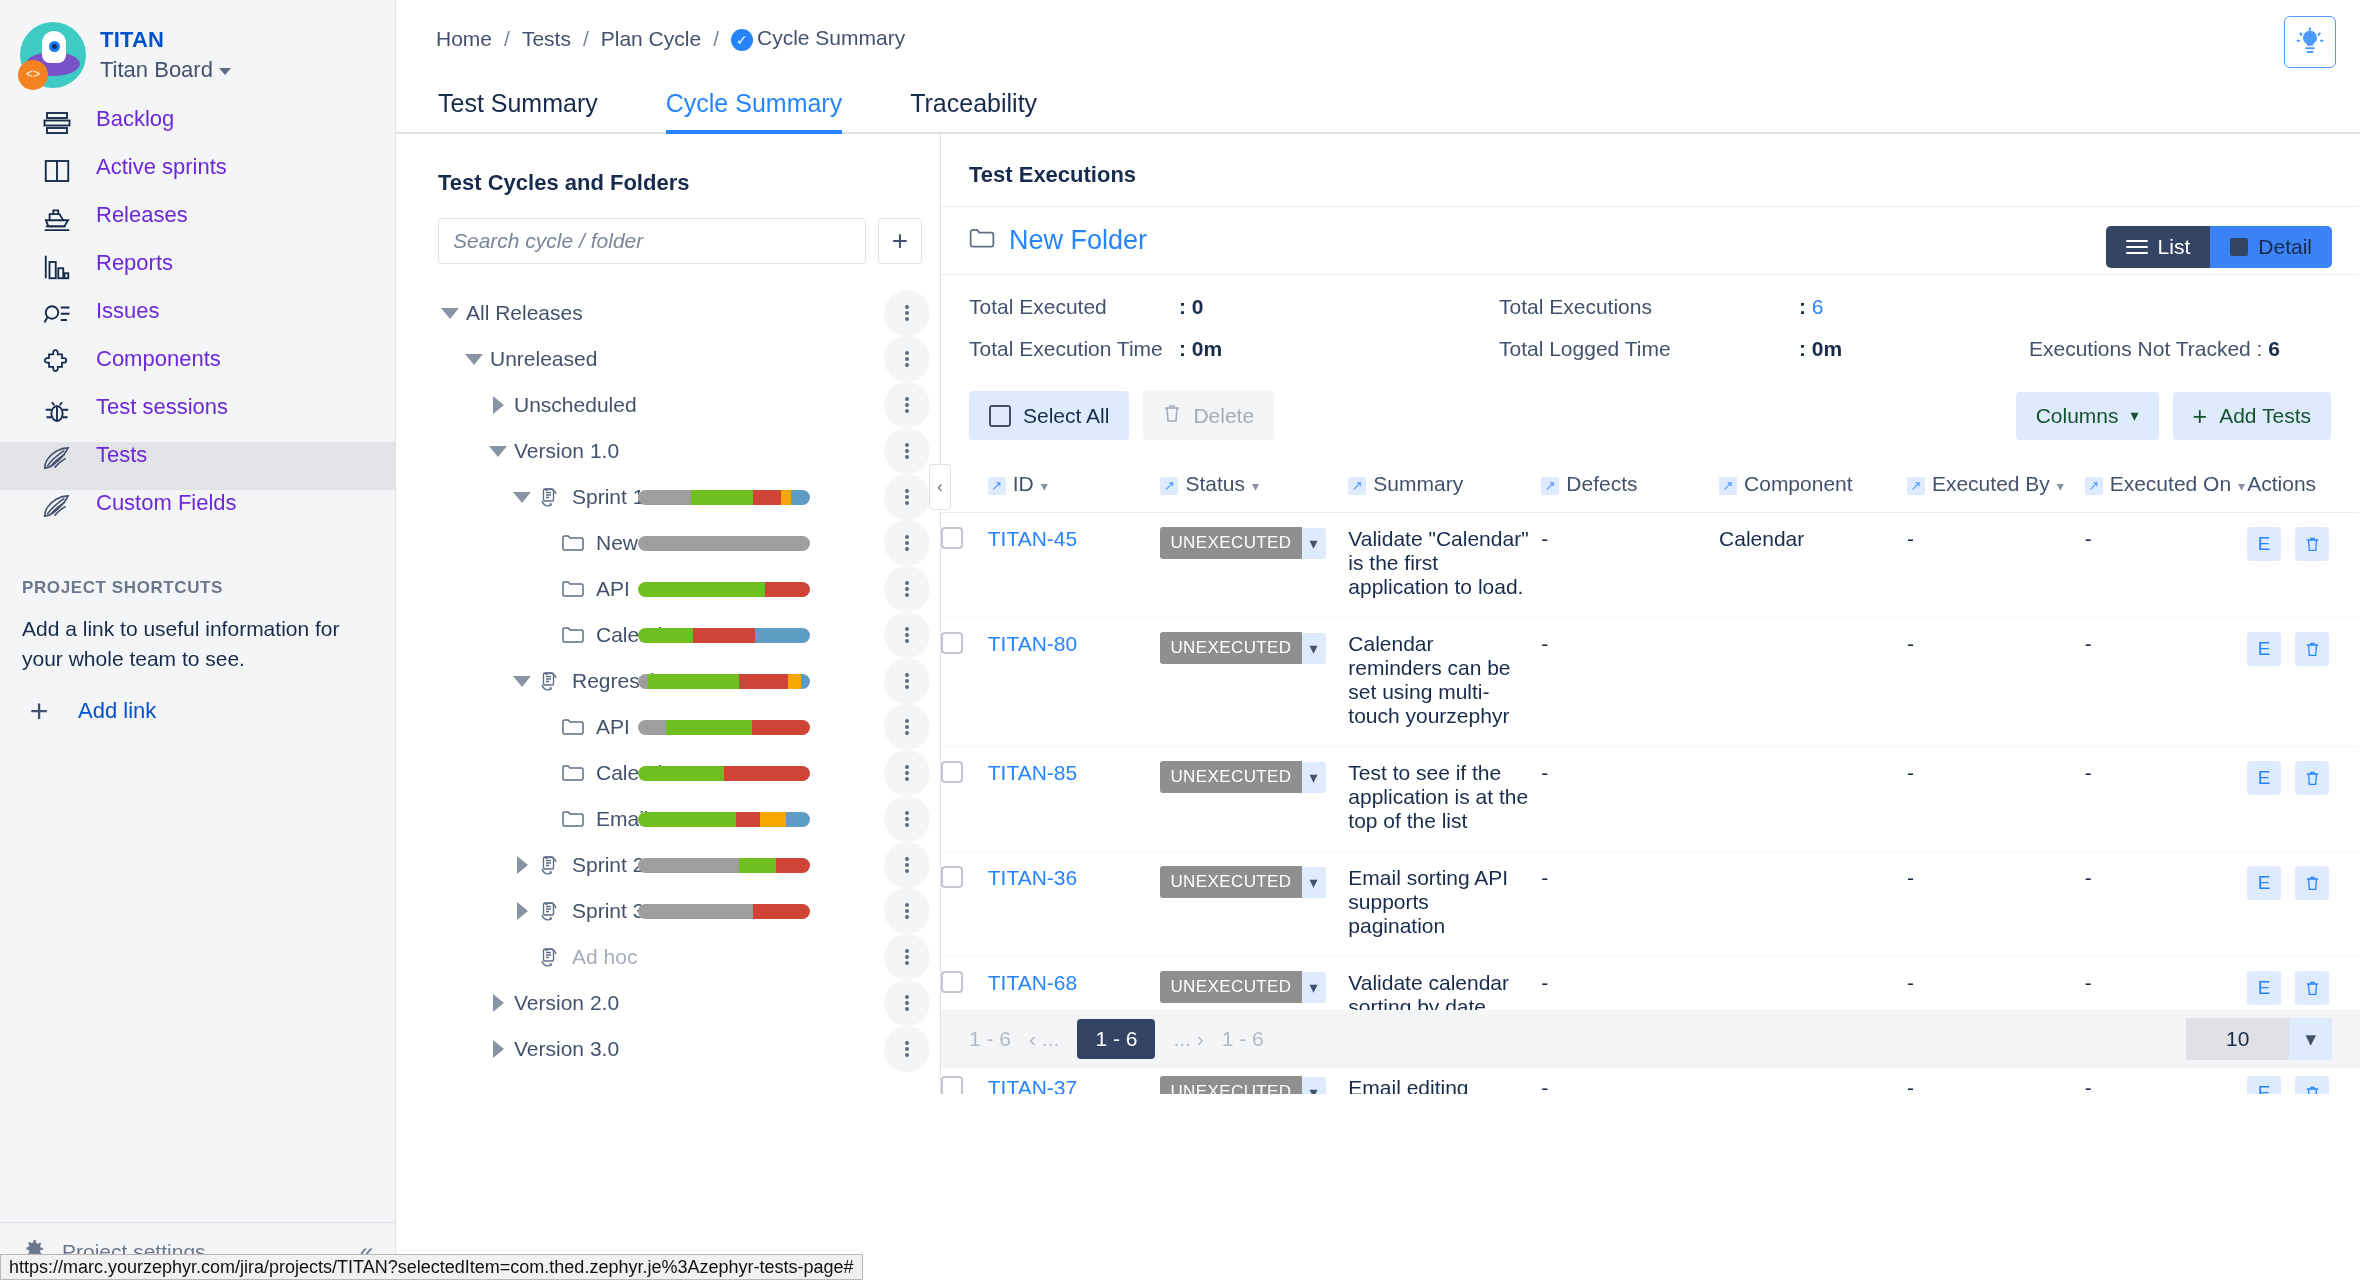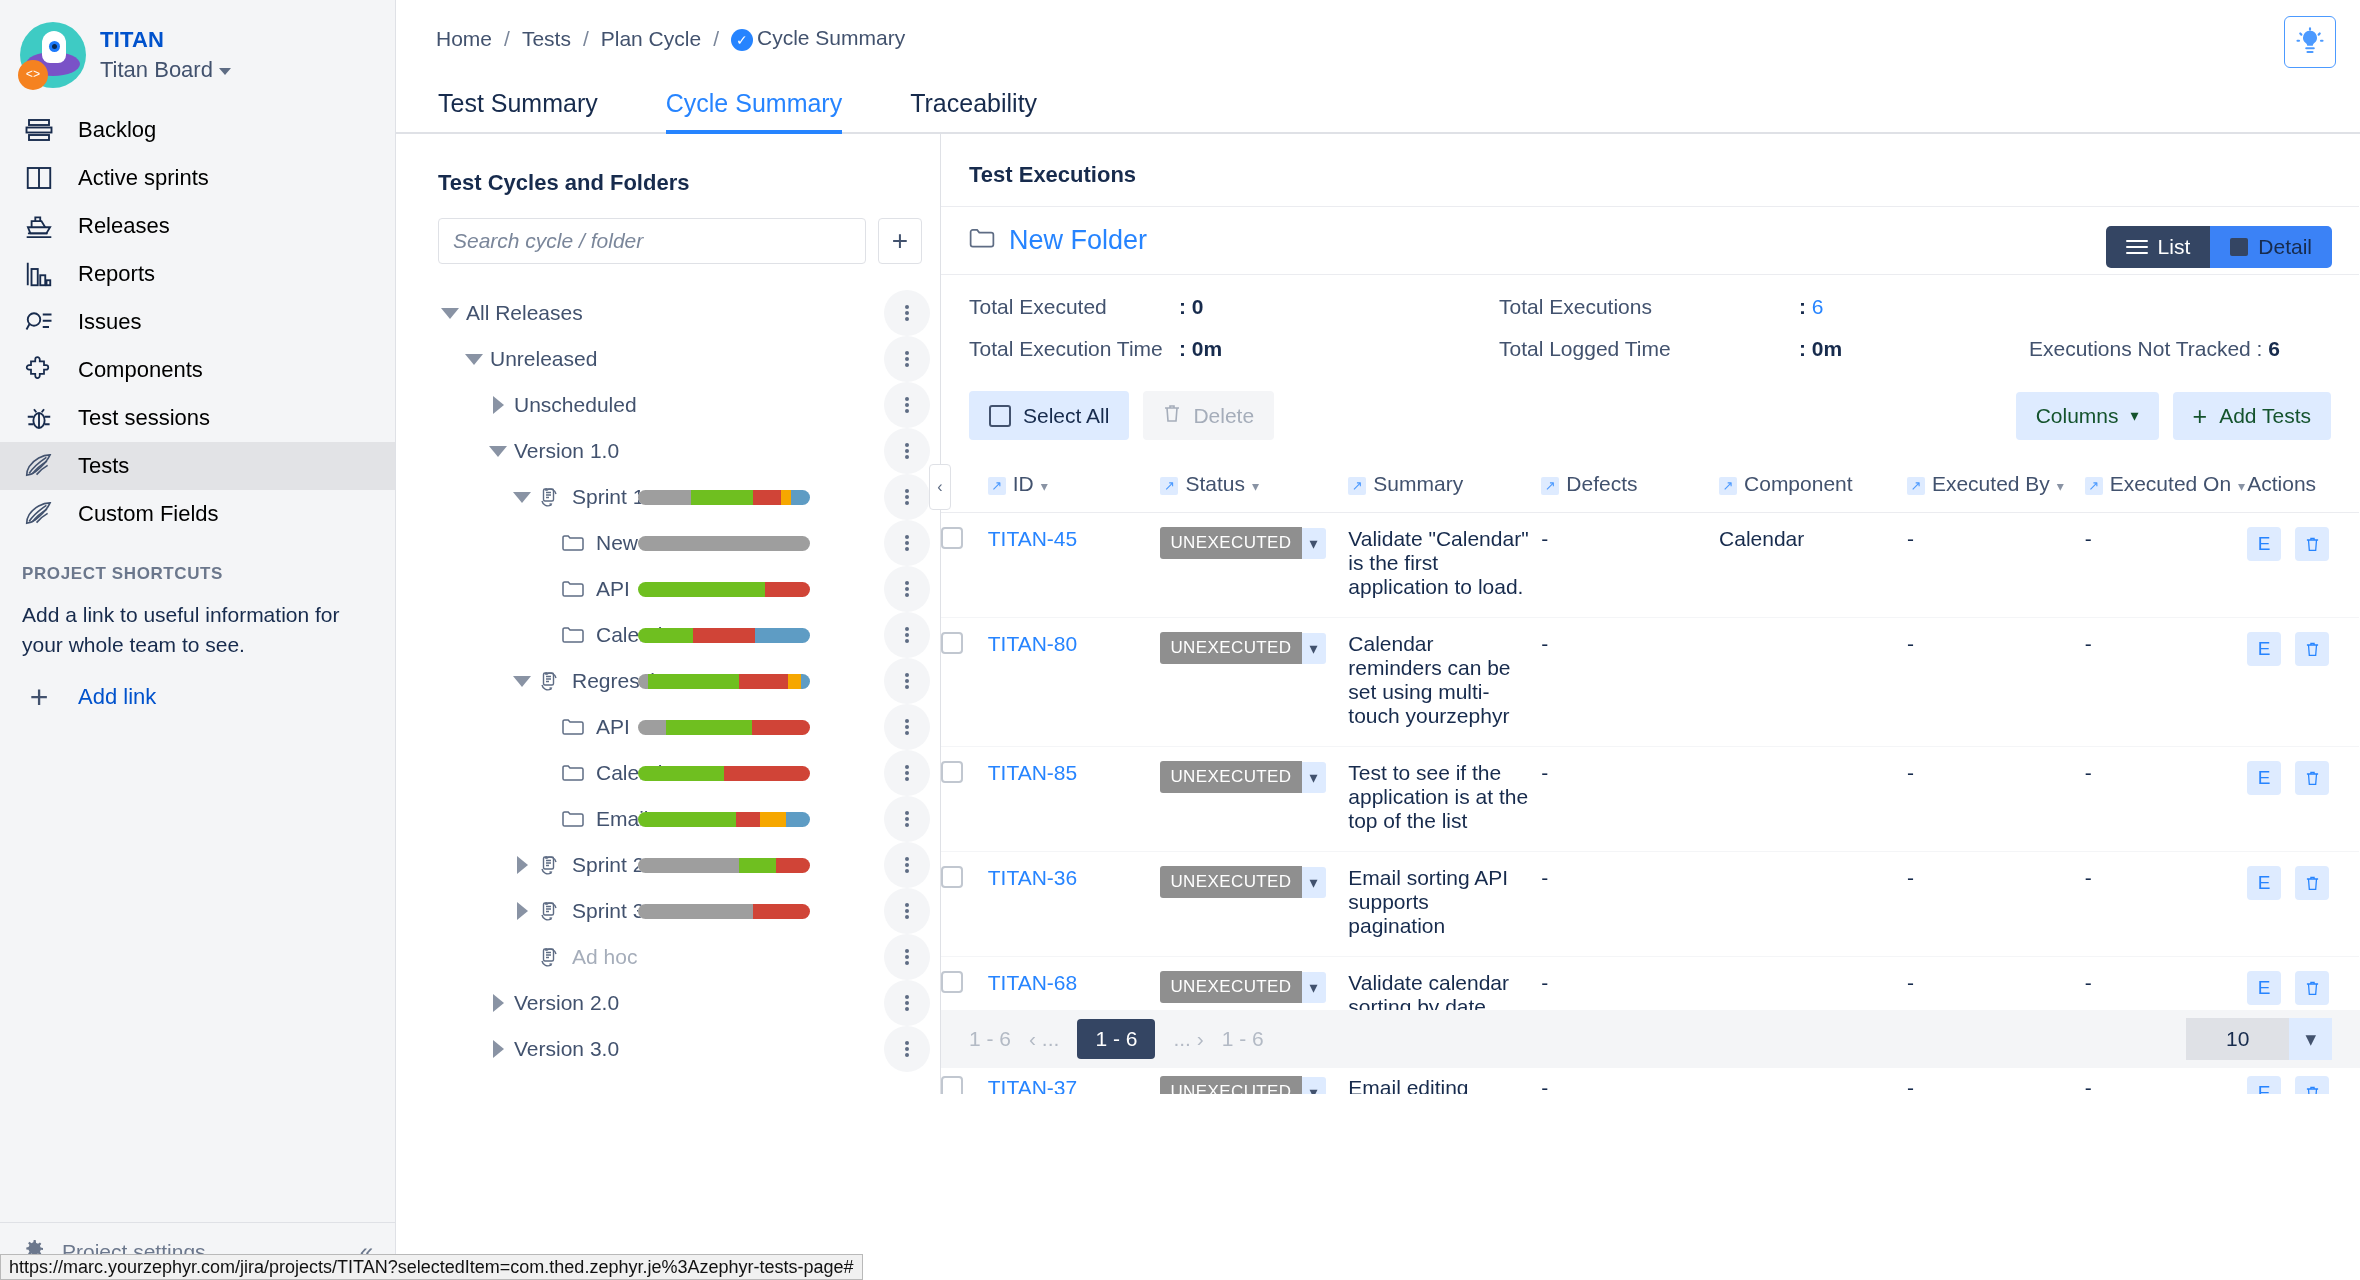--- a/index.html
+++ b/index.html
@@ -40,29 +40,29 @@
   .proj-avatar .badge{
     position:absolute; left:-2px; bottom:-2px; width:30px;height:30px;border-radius:50%;
     background:#F58220; color:#fff; font-size:12px; display:flex;align-items:center;justify-content:center;
     font-family:"Liberation Mono", monospace;
   }
   .proj-names .pname{ color:#0052CC; font-weight:bold; font-size:22px; line-height:26px; letter-spacing:.2px;}
   .proj-names .bname{ color:#42526E; font-size:22px; line-height:28px; margin-top:3px;}
   .caret-dn{ display:inline-block; width:0;height:0;border-left:6px solid transparent;border-right:6px solid transparent;border-top:7px solid #5E6C84; margin-left:6px; vertical-align:2px;}
 
   .navitem{
-    display:flex; align-items:center; gap:22px;
-    height:48px; padding-left:22px; cursor:pointer;
-    color:#000000; font-size:22px;
+    display:flex; gap:22px;
+    height:48px; padding-left:40px; cursor:pointer;
+    color:#6d28d9; font-size:22px;
   }
   .navitem.active{ background:#E2E3E6; }
   .navicon{ width:34px; height:34px; flex:0 0 34px; display:flex; align-items:center; justify-content:center; color:#172B4D;}
   .navicon svg{ display:block; }
 
-  .shortcuts{ margin-top:26px; padding:0 22px; }
+  .shortcuts{ margin-top:40px; padding:0 22px; }
   .shortcuts h4{ font-size:17px; font-weight:bold; letter-spacing:.6px; color:#6B778C; margin-bottom:16px;}
   .shortcuts p{ font-size:21px; line-height:30px; color:#172B4D; }
   .addlink{ display:flex; align-items:center; gap:22px; margin-top:24px; color:#0052CC; font-size:22px; cursor:pointer;}
   .addlink .plus{ width:34px; text-align:center; color:#42526E; font-size:32px; line-height:26px;}
 
   .proj-settings{
     position:absolute; bottom:0; left:0; right:0; height:58px;
     border-top:1px solid #DFE1E6; display:flex; align-items:center;
     padding:0 22px; gap:16px; color:#6B778C; font-size:21px;
   }

